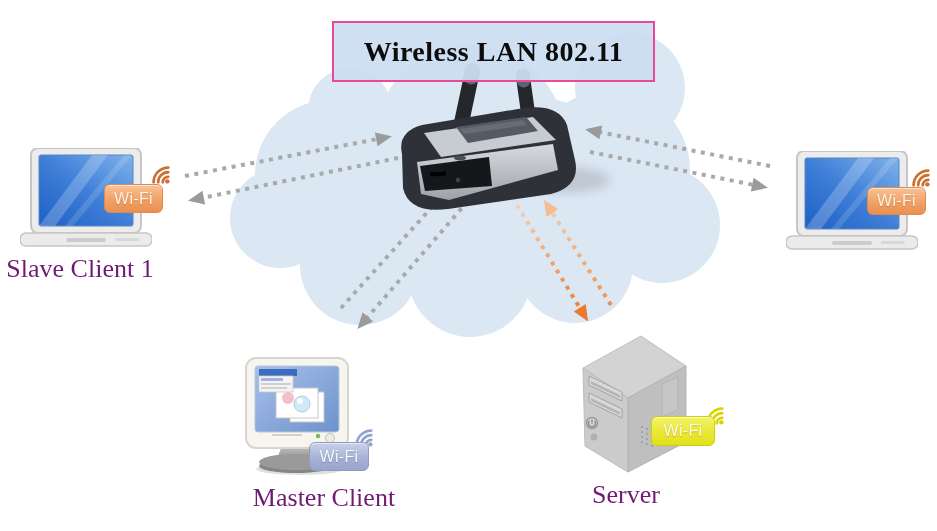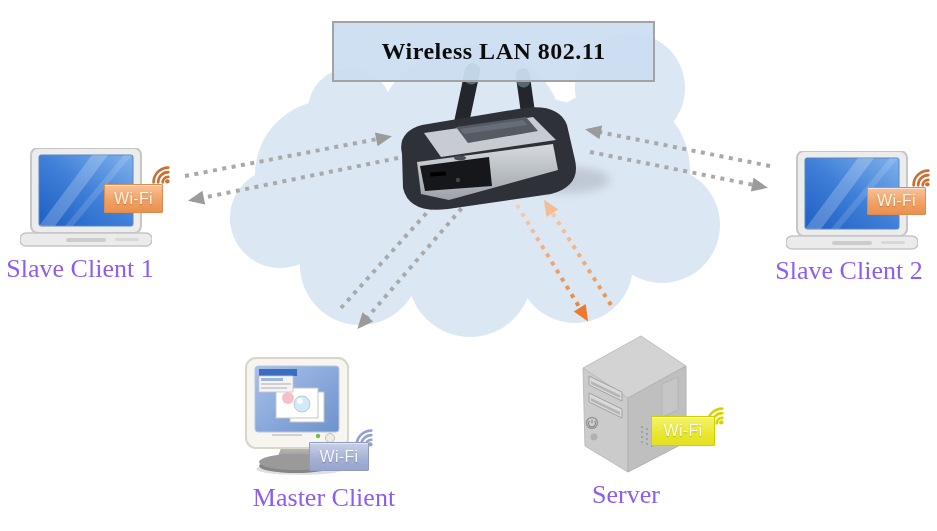--- a/index.html
+++ b/index.html
@@ -4,34 +4,34 @@
 <style>
   html,body{margin:0;padding:0;background:#ffffff;}
   .stage{position:relative;width:937px;height:531px;background:#ffffff;overflow:hidden;
          font-family:"Liberation Serif",serif;}
   .abs{position:absolute;}
   svg{display:block;}
 
   .title-box{
     left:332px;top:21px;width:319px;height:57px;
     background:rgba(203,221,242,0.92);
-    border:2px solid #a3a3a3;
+    border:2px solid #ec4899;
     display:flex;align-items:center;justify-content:center;
-    font-weight:bold;font-size:24px;color:#0c0c0c;
+    font-weight:bold;font-size:28px;color:#0c0c0c;
     letter-spacing:0.5px;
   }
 
   .node-label{
-    font-size:26px;color:#8b5cf6;text-align:center;white-space:nowrap;
+    font-size:26px;color:#701a75;text-align:center;white-space:nowrap;
   }
 
   .badge{
     display:flex;align-items:center;justify-content:center;
     font-family:"Liberation Sans",sans-serif;font-size:16px;
-    border-radius:1px;letter-spacing:0.3px;
+    border-radius:6px;letter-spacing:0.3px;
   }
   .badge.orange{
     background:linear-gradient(180deg,#f8c298 0%,#f0a265 55%,#ea9050 100%);
     border:1px solid #dd8b4f;color:#fdf3e8;
     text-shadow:0 1px 1px rgba(173,92,30,0.55);
     box-shadow:inset 0 1px 0 rgba(255,255,255,0.55);
   }
   .badge.slate{
     background:linear-gradient(180deg,#c9d0e8 0%,#a4b0d4 60%,#98a5cc 100%);
     border:1px solid #8e9cc4;color:#f7f8fd;
@@ -224,17 +224,16 @@
   </svg>
 
   <div class="title-box abs">Wireless LAN 802.11</div>
 
   <div class="badge orange abs" style="left:104px;top:184px;width:57px;height:27px;">Wi-Fi</div>
   <div class="badge orange abs" style="left:867px;top:187px;width:57px;height:26px;">Wi-Fi</div>
   <div class="badge slate abs" style="left:309px;top:442px;width:58px;height:27px;">Wi-Fi</div>
   <div class="badge yellow abs" style="left:651px;top:416px;width:62px;height:28px;">Wi-Fi</div>
 
   <div class="node-label abs" style="left:0px;top:254px;width:160px;">Slave Client 1</div>
-  <div class="node-label abs" style="left:765px;top:256px;width:168px;">Slave Client 2</div>
   <div class="node-label abs" style="left:240px;top:483px;width:168px;">Master Client</div>
   <div class="node-label abs" style="left:576px;top:480px;width:100px;">Server</div>
 
 </div>
 
 </body></html>

